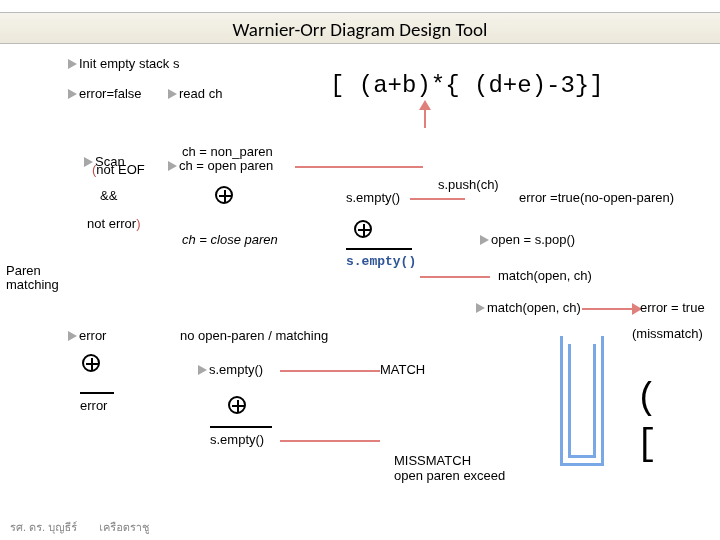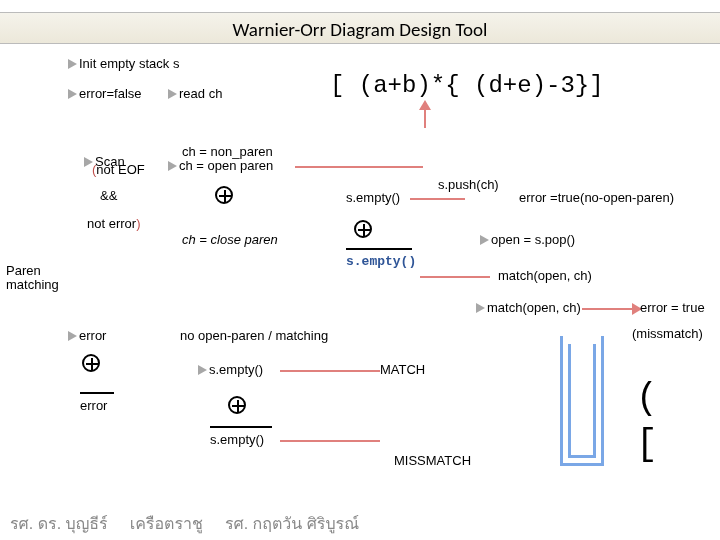--- a/index.html
+++ b/index.html
@@ -82,21 +82,21 @@
   .bracket {
     position: absolute;
     border: 3px solid #7aa7e6;
     border-top: none;
     width: 44px;
   }
   .footer {
     position: absolute;
     bottom: 4px;
     left: 0; right: 0;
-    font-size: 16px;
+    font-size: 11px;
     color: #888;
     display: flex;
     padding: 0 10px;
   }
   .footer span { margin-right: 22px; }
   .footer .right { margin-left: auto; margin-right: 0; }
   .red { color: #c0504d; }
   .blue { color: #2f5597; font-family: "Courier New", monospace; font-weight: bold; }
   .formula {
     font-family: "Courier New", monospace;
@@ -172,25 +172,25 @@
 <div class="abs" style="left:80px; top:398px;"><span>error</span></div>
 <div class="bar" style="left:80px; top:392px; width:34px;"></div>
 
 <div class="abs" style="left:228px; top:396px;"><span class="plus"></span></div>
 
 <div class="abs" style="left:210px; top:432px;"><span>s.empty()</span></div>
 <div class="bar" style="left:210px; top:426px; width:62px;"></div>
 <div class="hline" style="left:280px; top:440px; width:100px;"></div>
 <div class="abs" style="left:394px; top:426px; line-height:1.15;margin-top:28px;">
   <span>MISSMATCH</span><br>
+  <span>open paren exceed</span>
 </div>
 
 <div class="bracket" style="left:560px; top:336px; height:130px;"></div>
 <div class="bracket" style="left:568px; top:344px; height:114px; width:28px;"></div>
 
 <div class="abs big-glyph" style="left:636px; top:378px;">(</div>
 <div class="abs big-glyph" style="left:636px; top:424px;">[</div>
 
 <div class="footer">
   <span>รศ. ดร. บุญธีร์</span>
   <span>เครือตราชู</span>
-  <span>รศ. กฤตวัน  ศิริบูรณ์</span>
 </div>
 
 </body></html>

